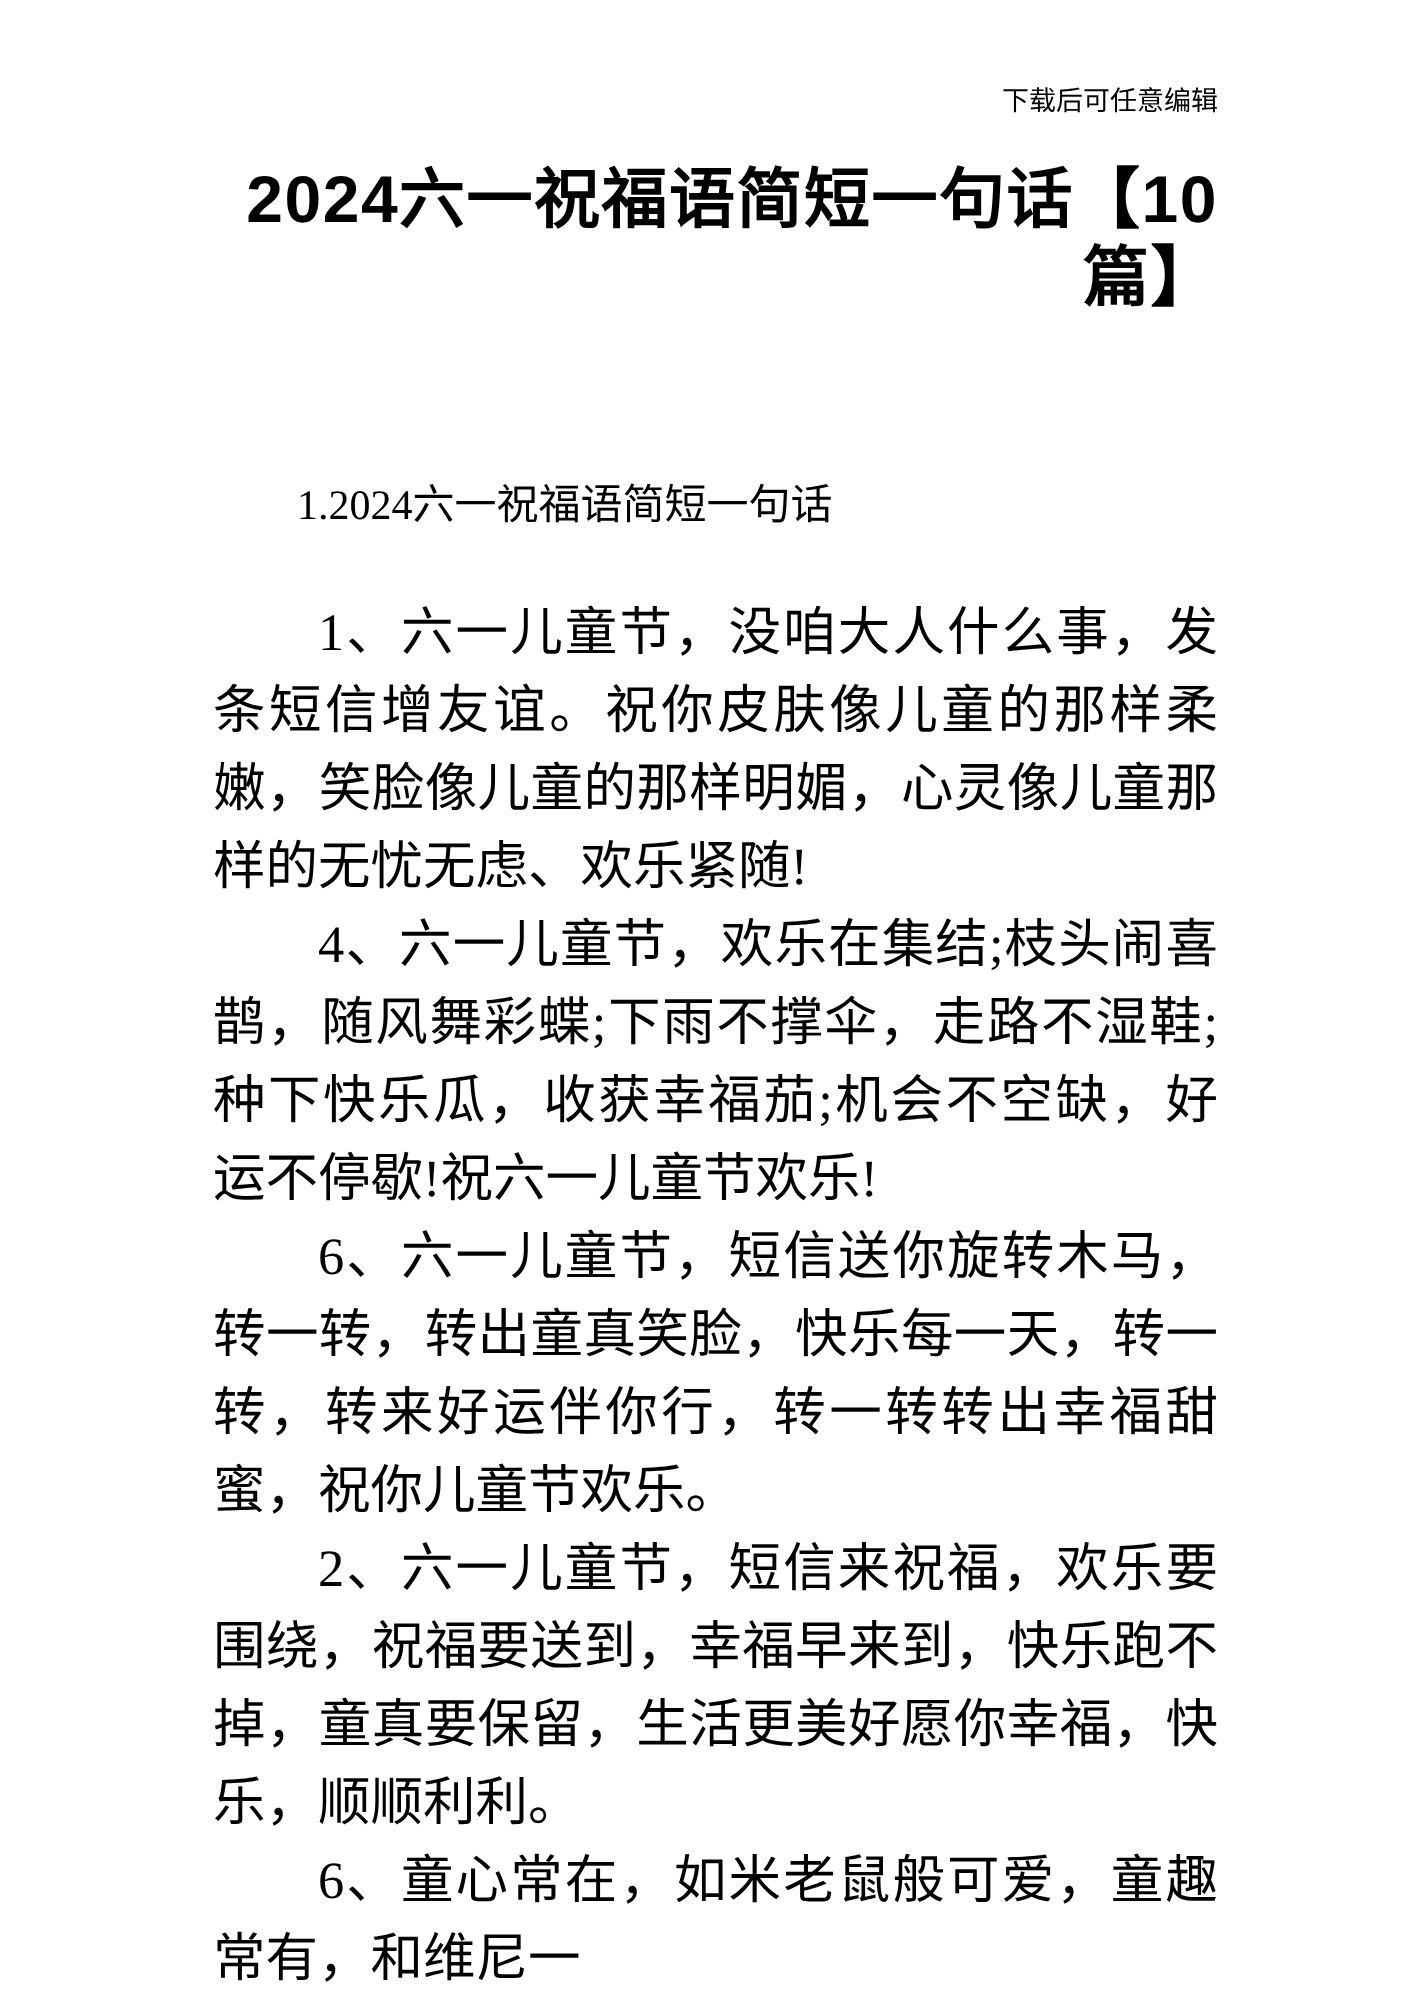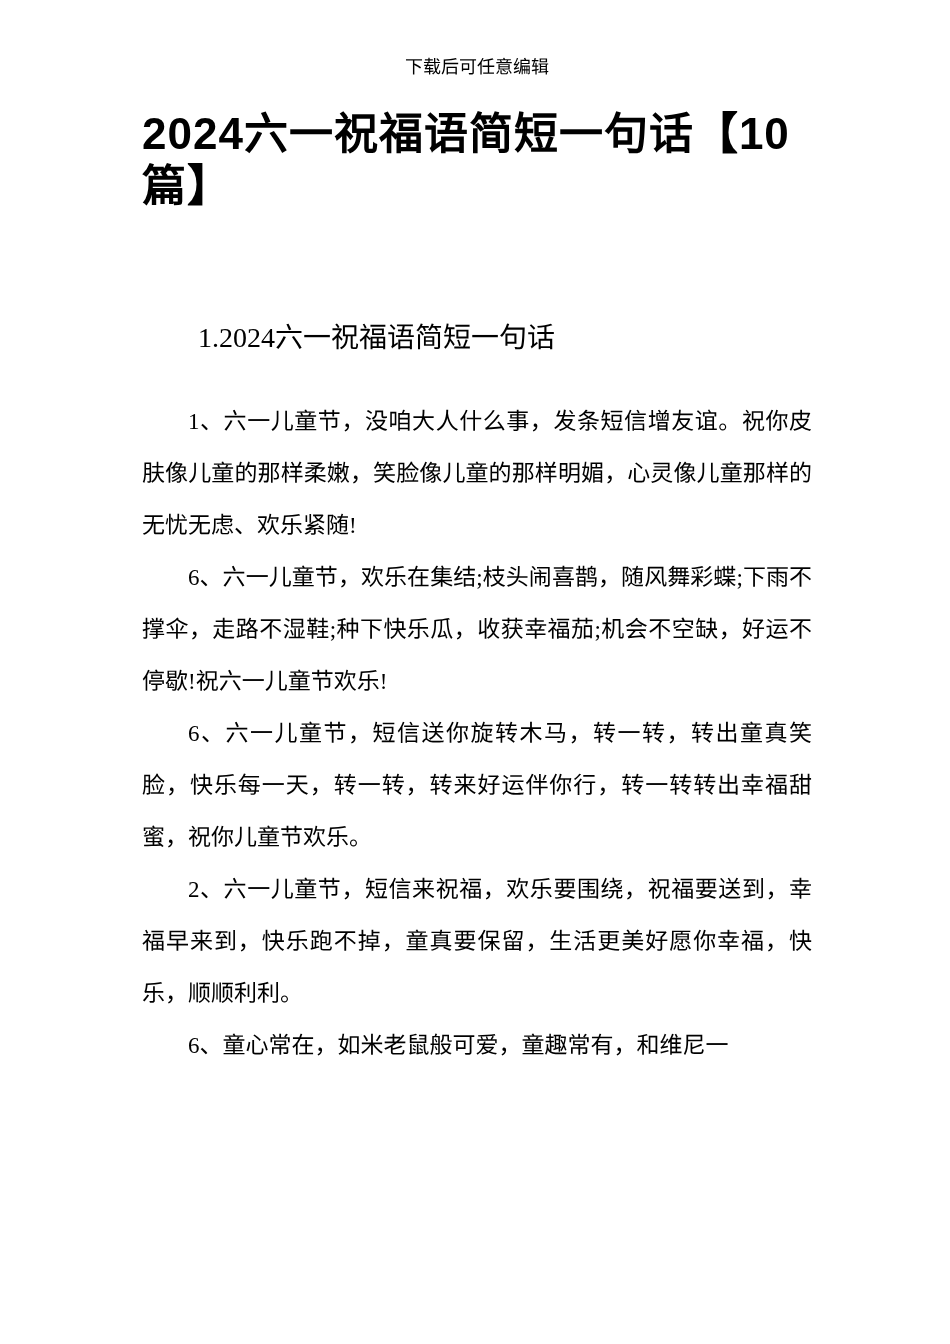--- a/index.html
+++ b/index.html
@@ -15,49 +15,49 @@
     font-family: "Liberation Serif", "DejaVu Serif", serif;
   }
   .page {
     box-sizing: border-box;
     width: 950px;
     height: 1344px;
     padding: 56px 138px 0 142px;
     background: #ffffff;
   }
   .header-note {
-    text-align: center;
+    text-align: right;
     font-size: 18px;
     line-height: 22px;
     font-family: "Liberation Serif", "DejaVu Serif", serif;
     color: #000000;
   }
   .doc-title {
     margin-top: 30px;
-    text-align: left;
+    text-align: right;
     font-size: 44px;
     line-height: 52px;
     font-weight: bold;
     font-family: "Liberation Sans", "DejaVu Sans", sans-serif;
     color: #000000;
     letter-spacing: 1px;
   }
   .section-heading {
     margin-top: 108px;
     font-size: 28px;
     line-height: 36px;
     text-indent: 2em;
     font-family: "Liberation Serif", "DejaVu Serif", serif;
   }
   .body-paragraphs {
     margin-top: 40px;
   }
   .body-paragraphs p {
     margin: 0;
-    font-size: 23px;
+    font-size: 35px;
     line-height: 52px;
     text-align: justify;
     text-justify: inter-ideograph;
     text-indent: 2em;
     font-family: "Liberation Serif", "DejaVu Serif", serif;
     color: #000000;
   }
 </style>
 </head>
 <body>
@@ -66,21 +66,21 @@
   <div class="header-note">下载后可任意编辑</div>
 
   <h1 class="doc-title">2024六一祝福语简短一句话【10篇】</h1>
 
   <div class="section-heading">1.2024六一祝福语简短一句话</div>
 
   <div class="body-paragraphs">
 
       <p>1、六一儿童节，没咱大人什么事，发条短信增友谊。祝你皮肤像儿童的那样柔嫩，笑脸像儿童的那样明媚，心灵像儿童那样的无忧无虑、欢乐紧随!</p>
 
-      <p>6、六一儿童节，欢乐在集结;枝头闹喜鹊，随风舞彩蝶;下雨不撑伞，走路不湿鞋;种下快乐瓜，收获幸福茄;机会不空缺，好运不停歇!祝六一儿童节欢乐!</p>
+      <p>4、六一儿童节，欢乐在集结;枝头闹喜鹊，随风舞彩蝶;下雨不撑伞，走路不湿鞋;种下快乐瓜，收获幸福茄;机会不空缺，好运不停歇!祝六一儿童节欢乐!</p>
 
 
       <p>6、六一儿童节，短信送你旋转木马，转一转，转出童真笑脸，快乐每一天，转一转，转来好运伴你行，转一转转出幸福甜蜜，祝你儿童节欢乐。</p>
 
       <p>2、六一儿童节，短信来祝福，欢乐要围绕，祝福要送到，幸福早来到，快乐跑不掉，童真要保留，生活更美好愿你幸福，快乐，顺顺利利。</p>
 
       <p>6、童心常在，如米老鼠般可爱，童趣常有，和维尼一</p>
     </div>
 </div>
 

